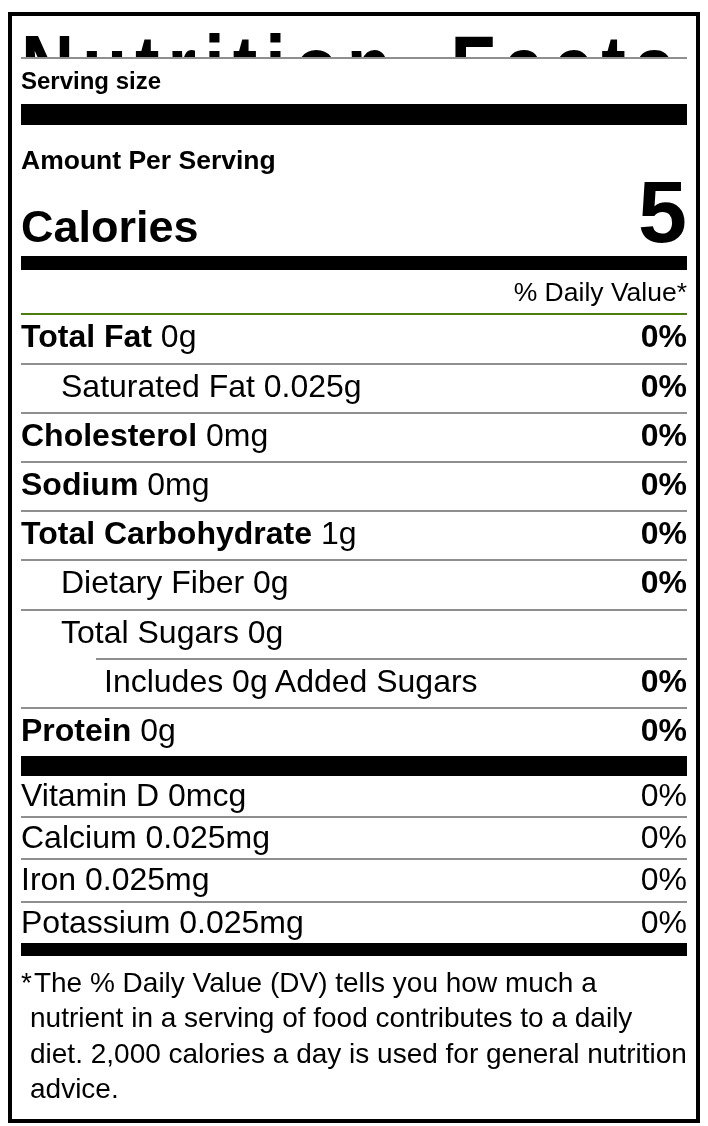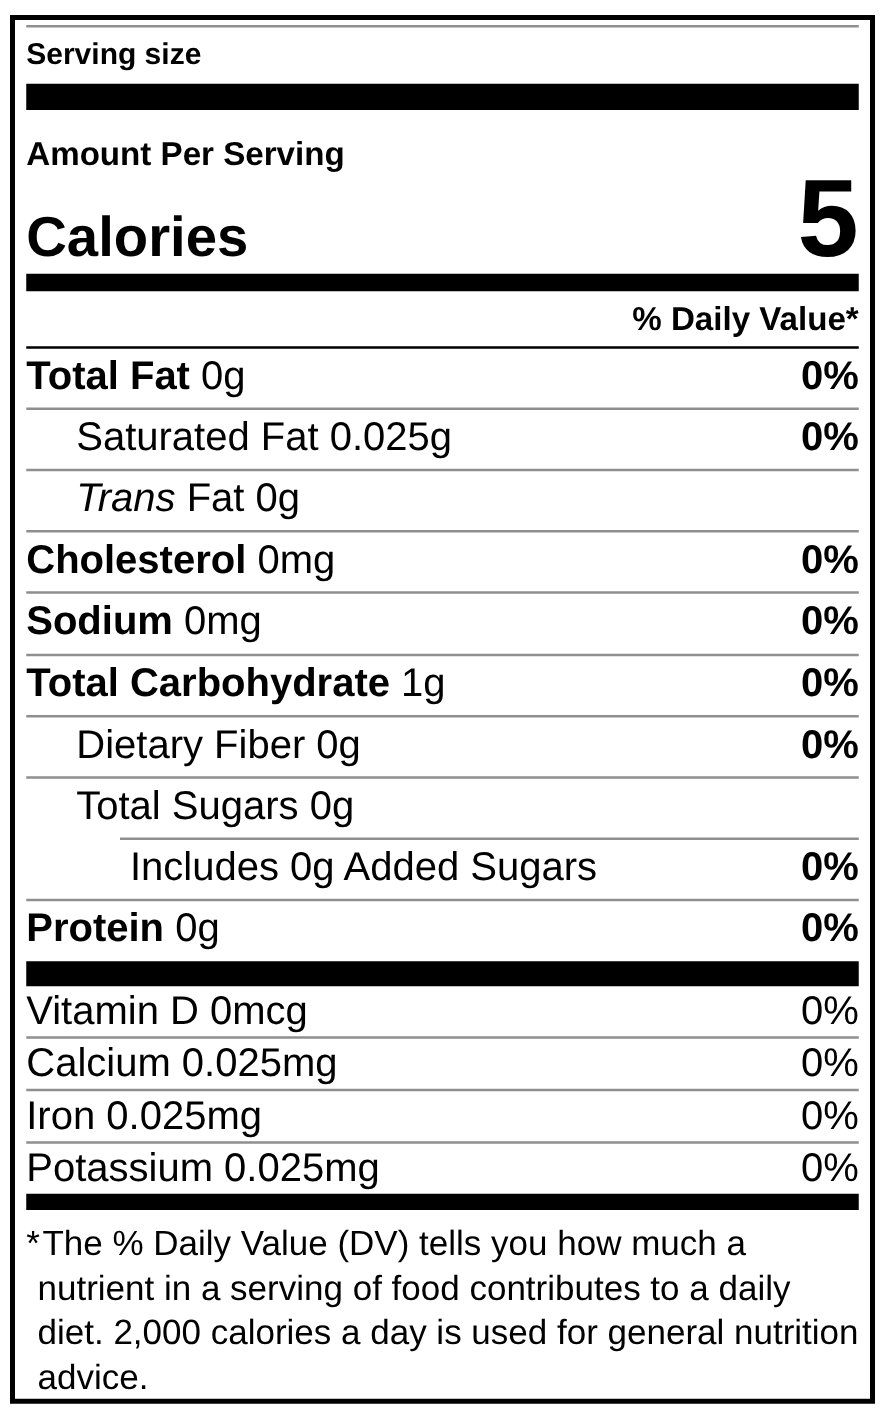--- a/index.html
+++ b/index.html
@@ -32,22 +32,22 @@
   .bar-protein{height:20px;}
   .bar-vitamins{height:13px;}
   .aps{font-size:26.5px;font-weight:bold;padding-top:20px;line-height:1.15;}
   .calories-row{
     display:flex;justify-content:space-between;align-items:baseline;
     margin-bottom:6px;
   }
   .calories-label{font-size:45px;font-weight:bold;line-height:1.0;}
   .calories-value{font-size:88px;font-weight:bold;line-height:0.85;}
   .dv-header{
-    text-align:right;font-size:26.5px;font-weight:bold;
-    padding:7px 0 6px;border-bottom:2px solid #000000;line-height:1.15;
+    text-align:right;font-size:26.5px;font-weight:normal;
+    padding:7px 0 6px;border-bottom:2px solid #4d7c0f;line-height:1.15;
   }
   .row{
     display:flex;justify-content:space-between;align-items:baseline;
     font-size:32px;line-height:1.1;padding:4px 0 8px;
     border-bottom:2px solid #8f8f8f;
   }
   .row .dv{font-weight:bold;}
   .row.vit{padding:2px 0 3px;}
   .row.vit .dv{font-weight:normal;}
   .row.no-rule{border-bottom:none;}
@@ -94,26 +94,20 @@
     <span class="dv">0%</span>
   </div>
 
   <div class="row">
     <span class="nm ind1">
       <span>Saturated Fat</span> <span>0.025g</span>
     </span>
     <span class="dv">0%</span>
   </div>
 
-  <div class="row">
-    <span class="nm ind1">
-      <span class="it">Trans</span> <span>Fat</span> <span>0g</span>
-    </span>
-    <span class="dv"></span>
-  </div>
 
   <div class="row">
     <span class="nm">
       <b>Cholesterol</b> <span>0mg</span>
     </span>
     <span class="dv">0%</span>
   </div>
 
   <div class="row">
     <span class="nm">

